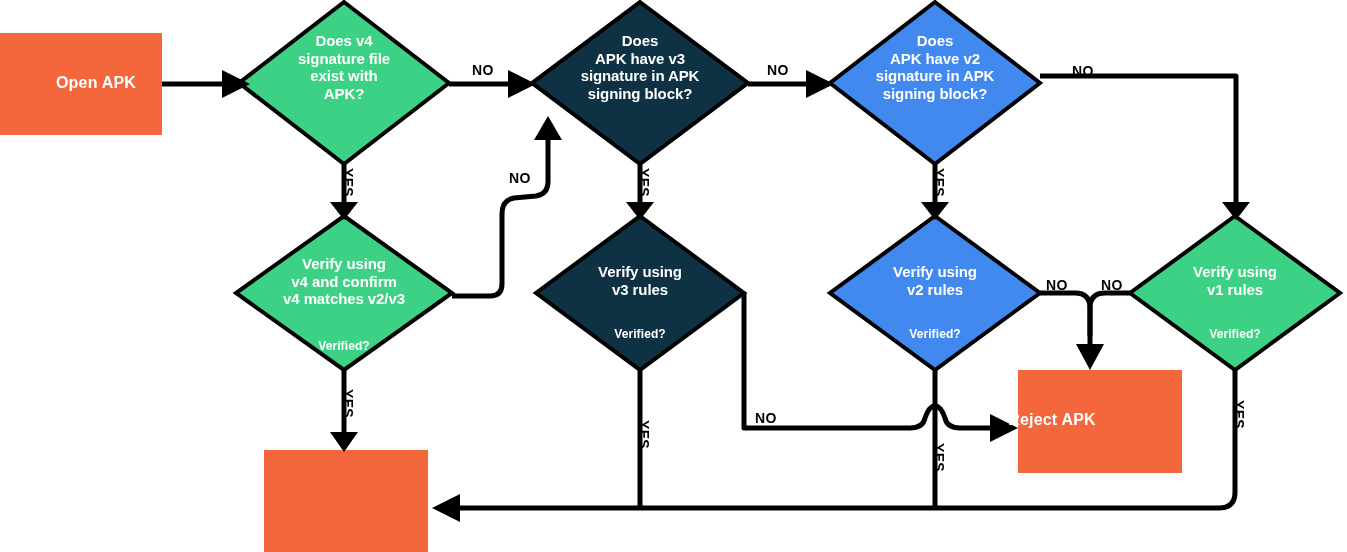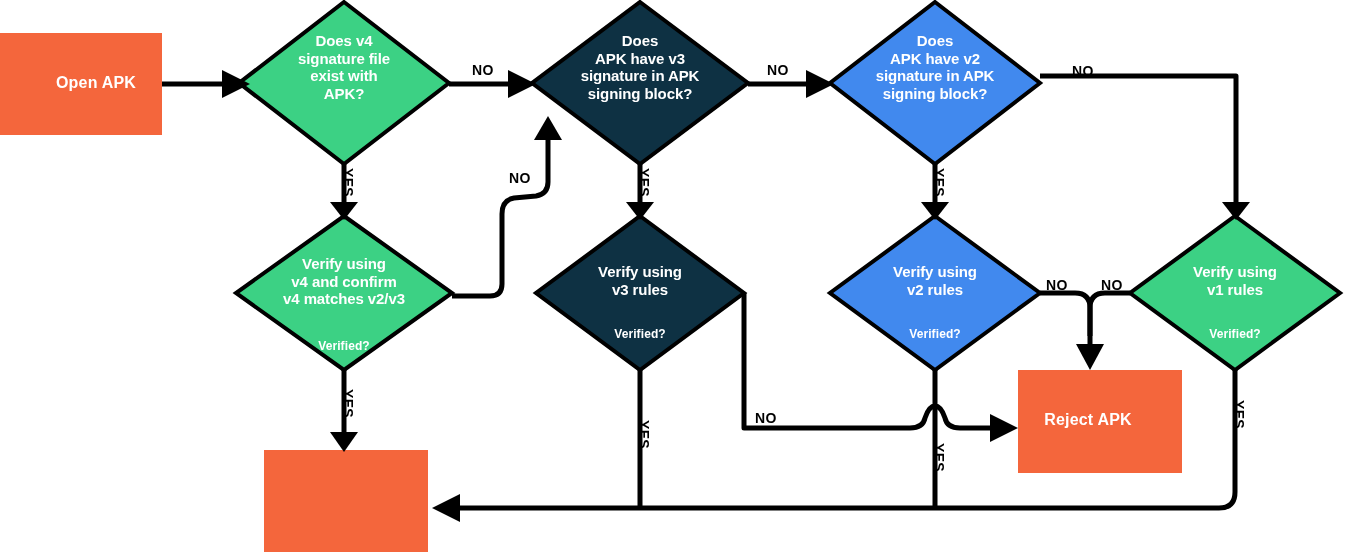--- a/index.html
+++ b/index.html
@@ -150,21 +150,21 @@
 
     <path class="edge-path" d="M935,370 L935,508"></path>
 
     <path class="edge-path" d="M1235,370 L1235,492 Q1235,508 1219,508 L460,508"></path>
     <polygon class="arrow-head" points="460,494 432,508 460,522"></polygon>
 
   </svg>
 
   <div class="node-label box-label" style="left:0px; top:74px; width:192px;">Open APK</div>
 
-  <div class="node-label box-label" style="left:1018px; top:411px; width:140px;">Reject APK</div>
+  <div class="node-label box-label" style="left:982px; top:411px; width:140px;">Reject APK</div>
 
 
   <div class="node-label diamond-title" style="left:265px; top:32px; width:158px;">Does v4
 signature file
 exist with
 APK?</div>
 
   <div class="node-label diamond-title" style="left:553px; top:32px; width:174px;">Does
 APK have v3
 signature in APK

